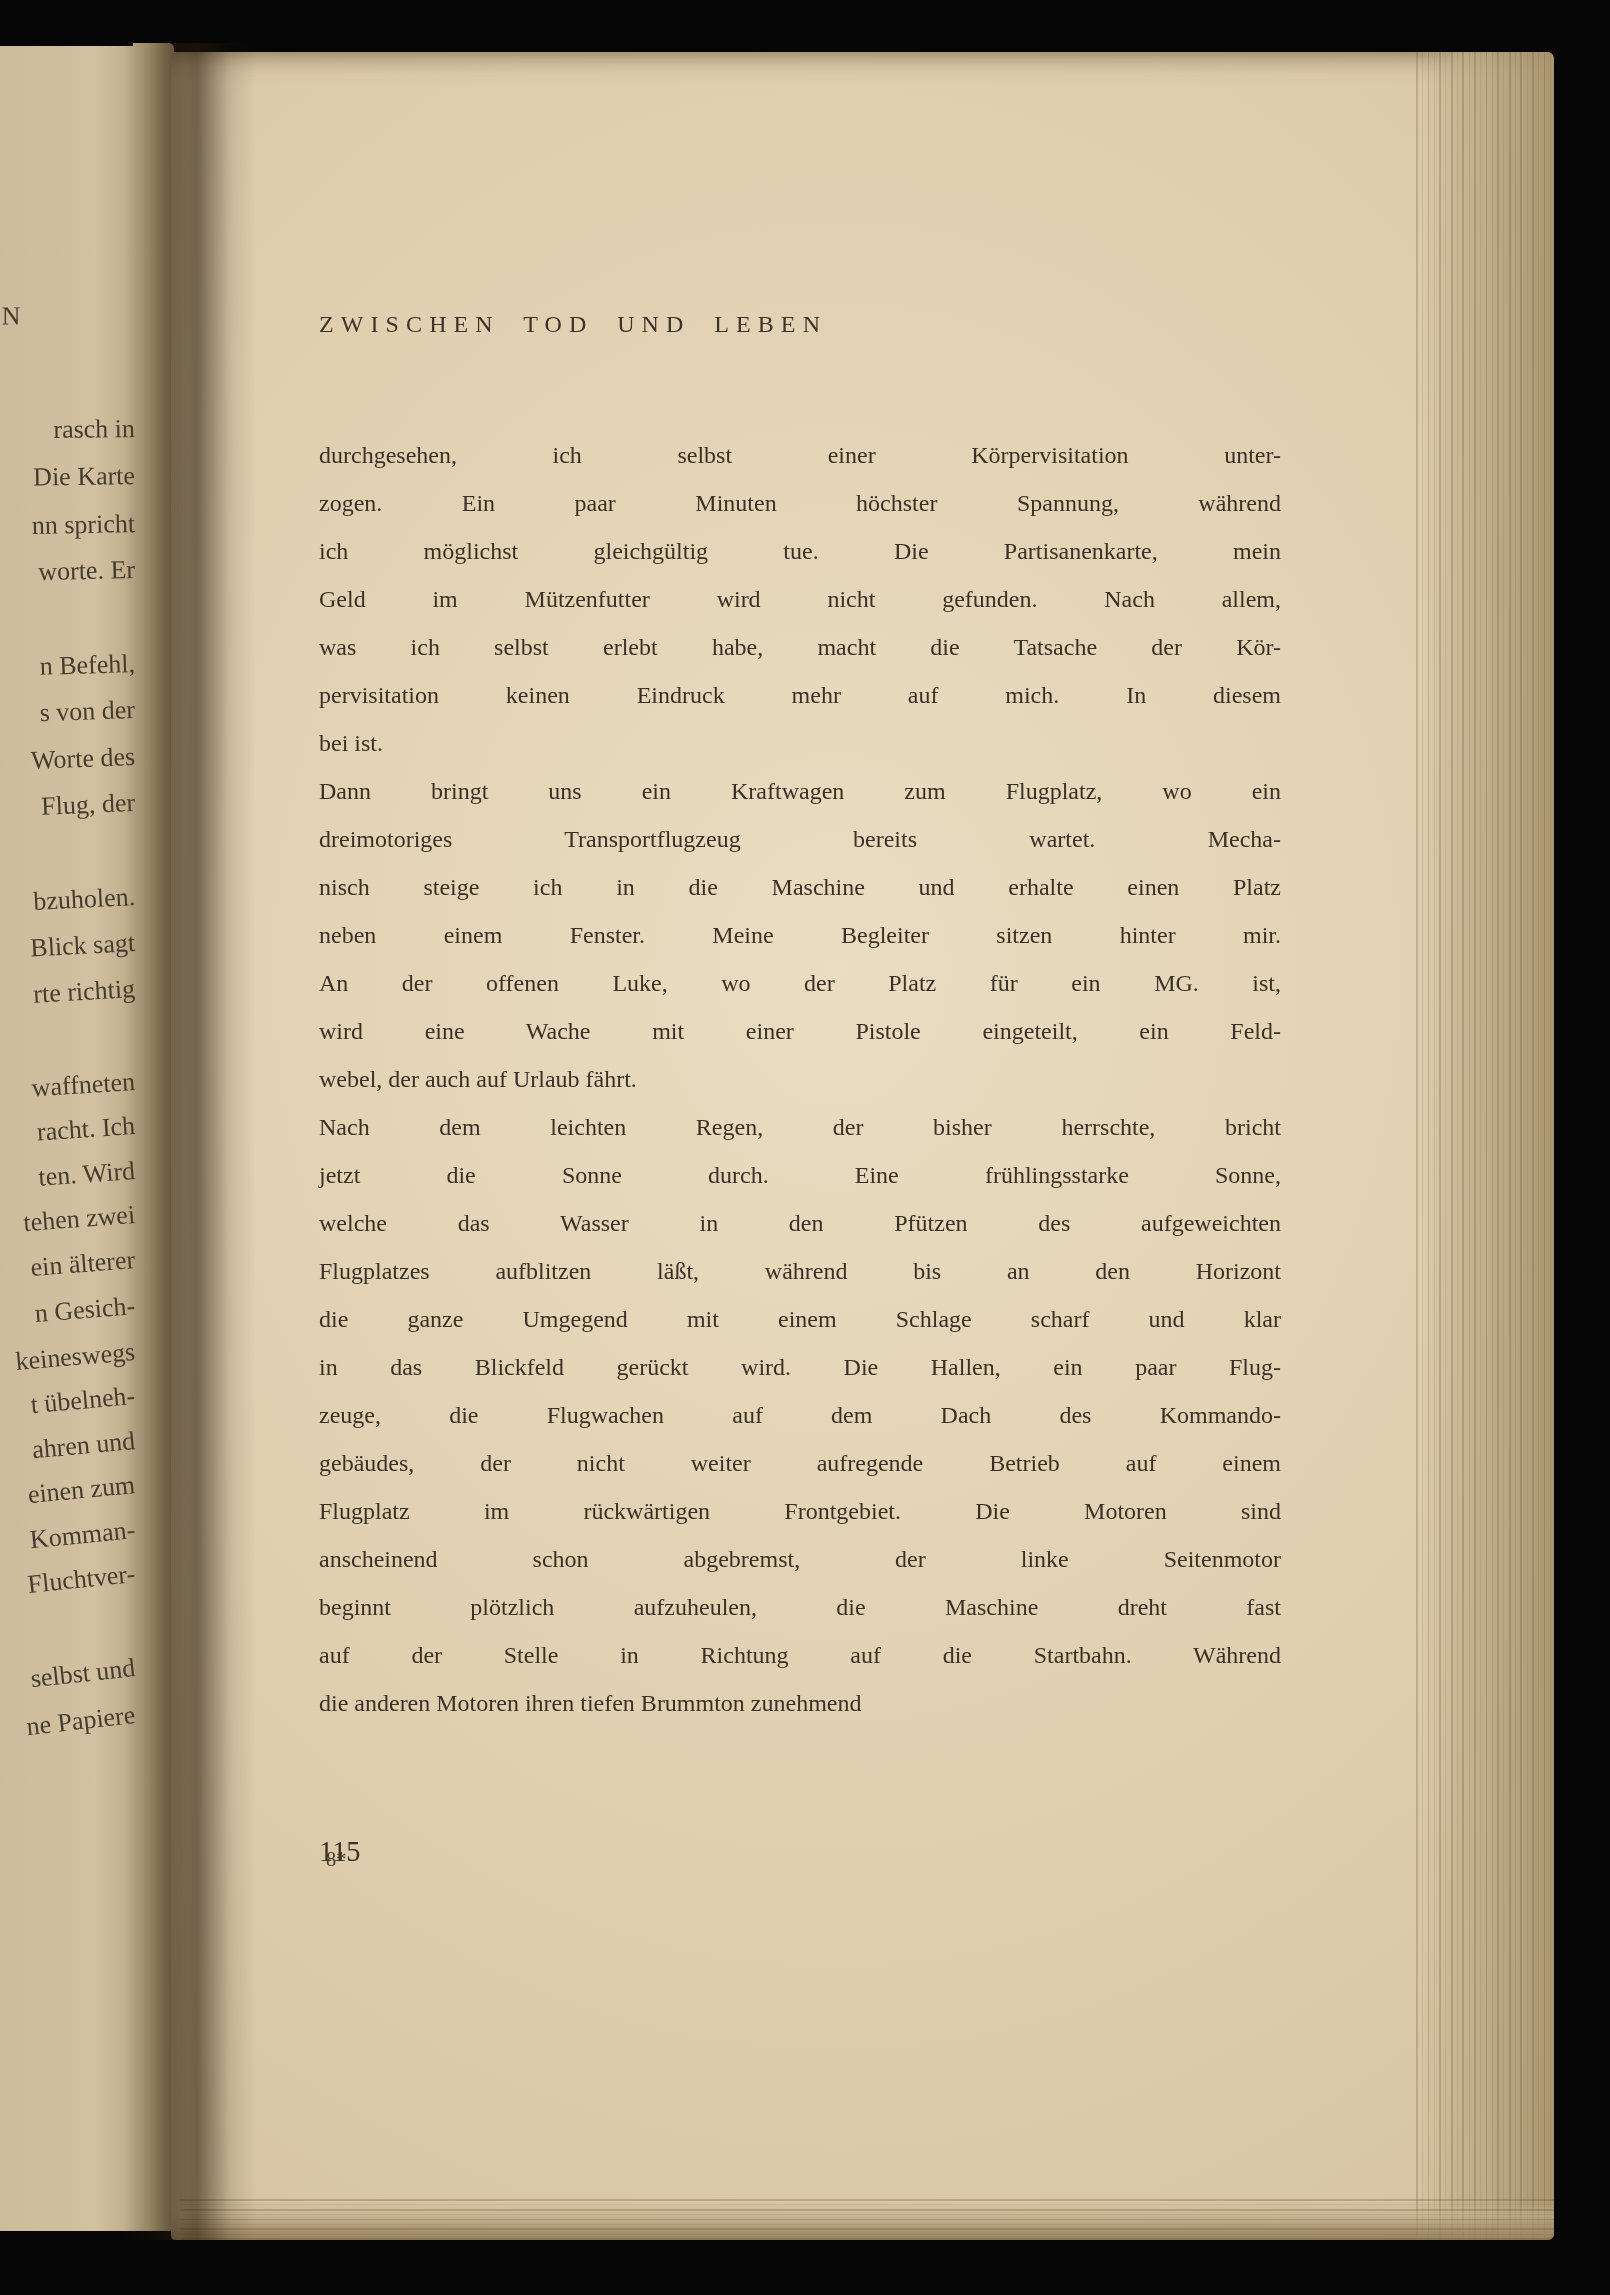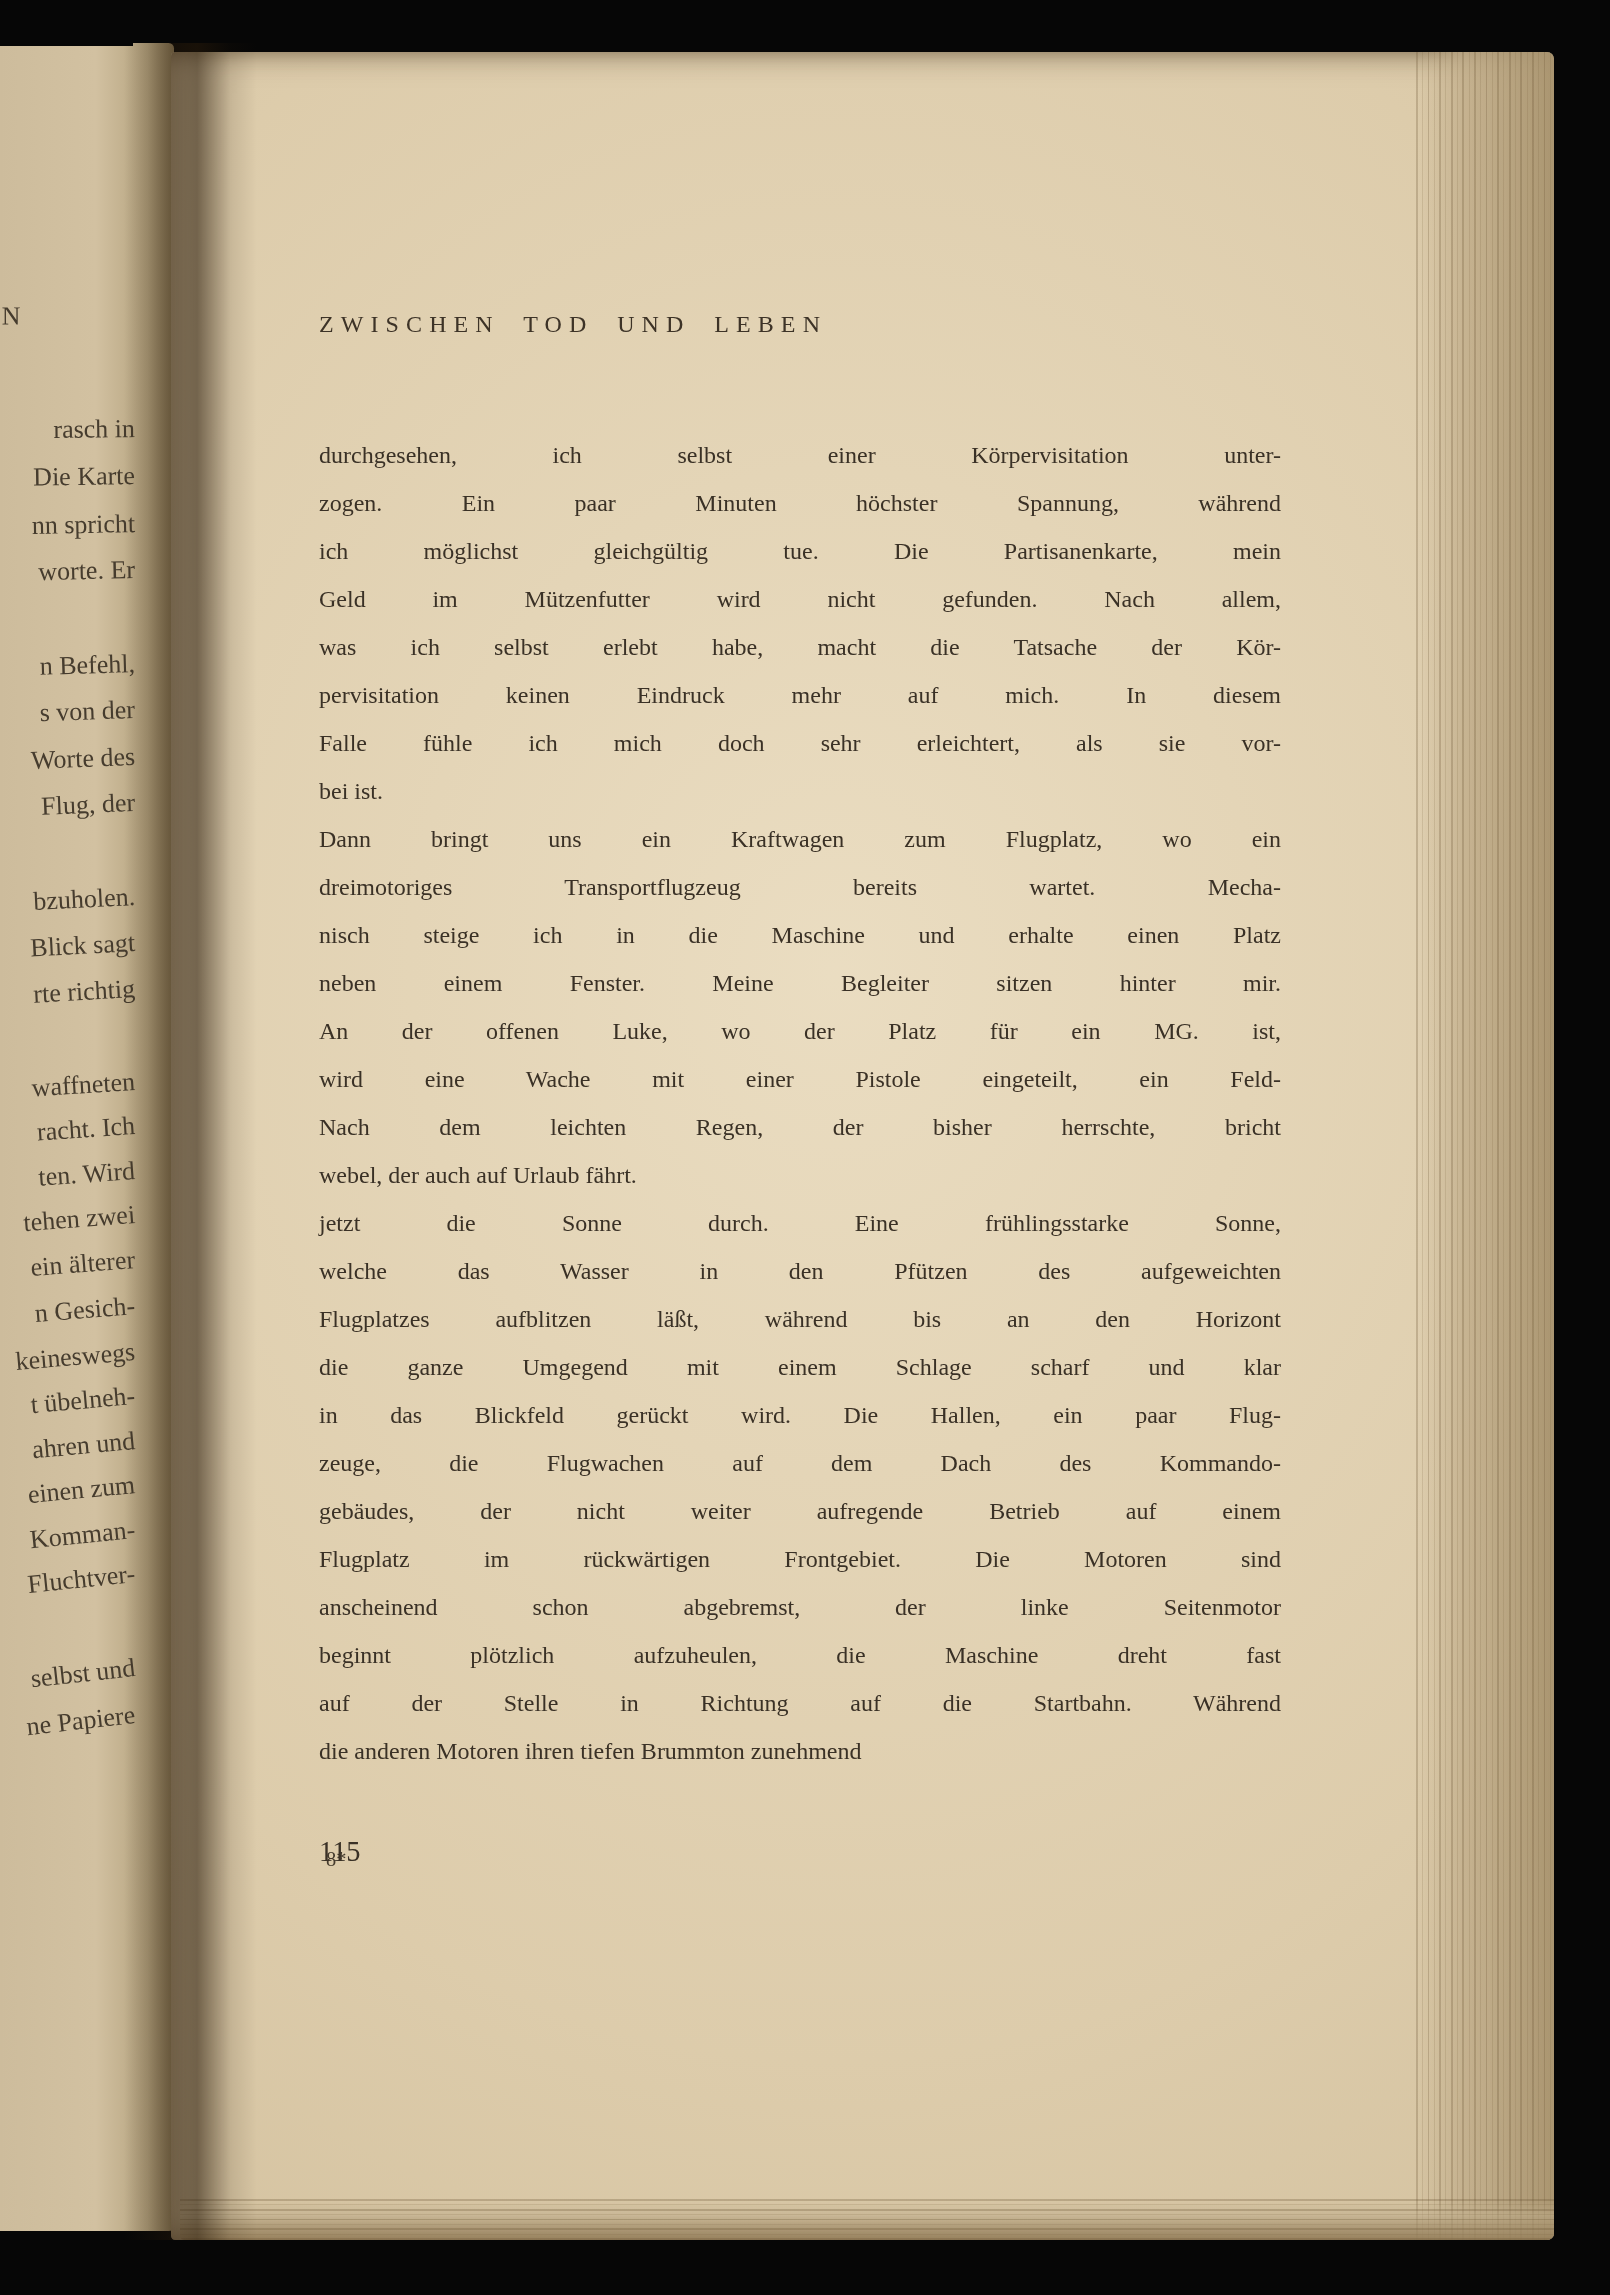--- a/index.html
+++ b/index.html
@@ -179,30 +179,29 @@
 
     <div class="running-header">ZWISCHEN TOD UND LEBEN</div>
 
     <div class="body-text">
         <div class="line">durchgesehen, ich selbst einer Körpervisitation unter-</div>
         <div class="line">zogen. Ein paar Minuten höchster Spannung, während</div>
         <div class="line">ich möglichst gleichgültig tue. Die Partisanenkarte, mein</div>
         <div class="line">Geld im Mützenfutter wird nicht gefunden. Nach allem,</div>
         <div class="line">was ich selbst erlebt habe, macht die Tatsache der Kör-</div>
         <div class="line">pervisitation keinen Eindruck mehr auf mich. In diesem</div>
-        <div class="line">Falle fühle ich mich doch sehr erleichtert, als sie vor-</div>
         <div class="line last">bei ist.</div>
         <div class="line">Dann bringt uns ein Kraftwagen zum Flugplatz, wo ein</div>
         <div class="line">dreimotoriges Transportflugzeug bereits wartet. Mecha-</div>
         <div class="line">nisch steige ich in die Maschine und erhalte einen Platz</div>
         <div class="line">neben einem Fenster. Meine Begleiter sitzen hinter mir.</div>
         <div class="line">An der offenen Luke, wo der Platz für ein MG. ist,</div>
         <div class="line">wird eine Wache mit einer Pistole eingeteilt, ein Feld-</div>
+        <div class="line last">webel, der auch auf Urlaub fährt.</div>
         <div class="line">Nach dem leichten Regen, der bisher herrschte, bricht</div>
-        <div class="line last">webel, der auch auf Urlaub fährt.</div>
         <div class="line">jetzt die Sonne durch. Eine frühlingsstarke Sonne,</div>
         <div class="line">welche das Wasser in den Pfützen des aufgeweichten</div>
         <div class="line">Flugplatzes aufblitzen läßt, während bis an den Horizont</div>
         <div class="line">die ganze Umgegend mit einem Schlage scharf und klar</div>
         <div class="line">in das Blickfeld gerückt wird. Die Hallen, ein paar Flug-</div>
         <div class="line">zeuge, die Flugwachen auf dem Dach des Kommando-</div>
         <div class="line">gebäudes, der nicht weiter aufregende Betrieb auf einem</div>
         <div class="line">Flugplatz im rückwärtigen Frontgebiet. Die Motoren sind</div>
         <div class="line">anscheinend schon abgebremst, der linke Seitenmotor</div>
         <div class="line">beginnt plötzlich aufzuheulen, die Maschine dreht fast</div>

